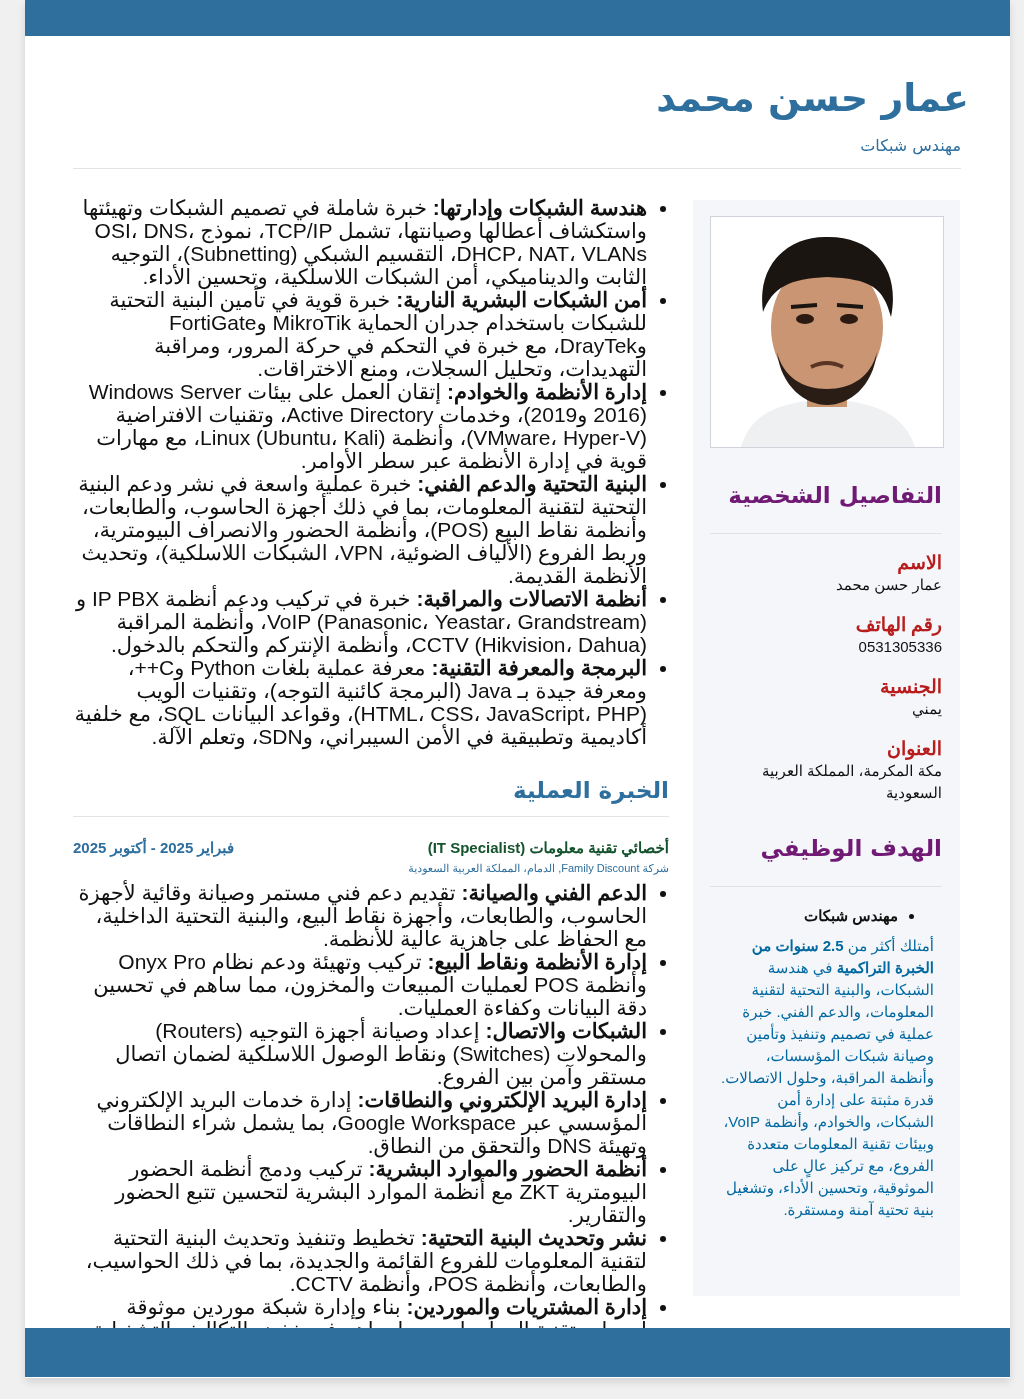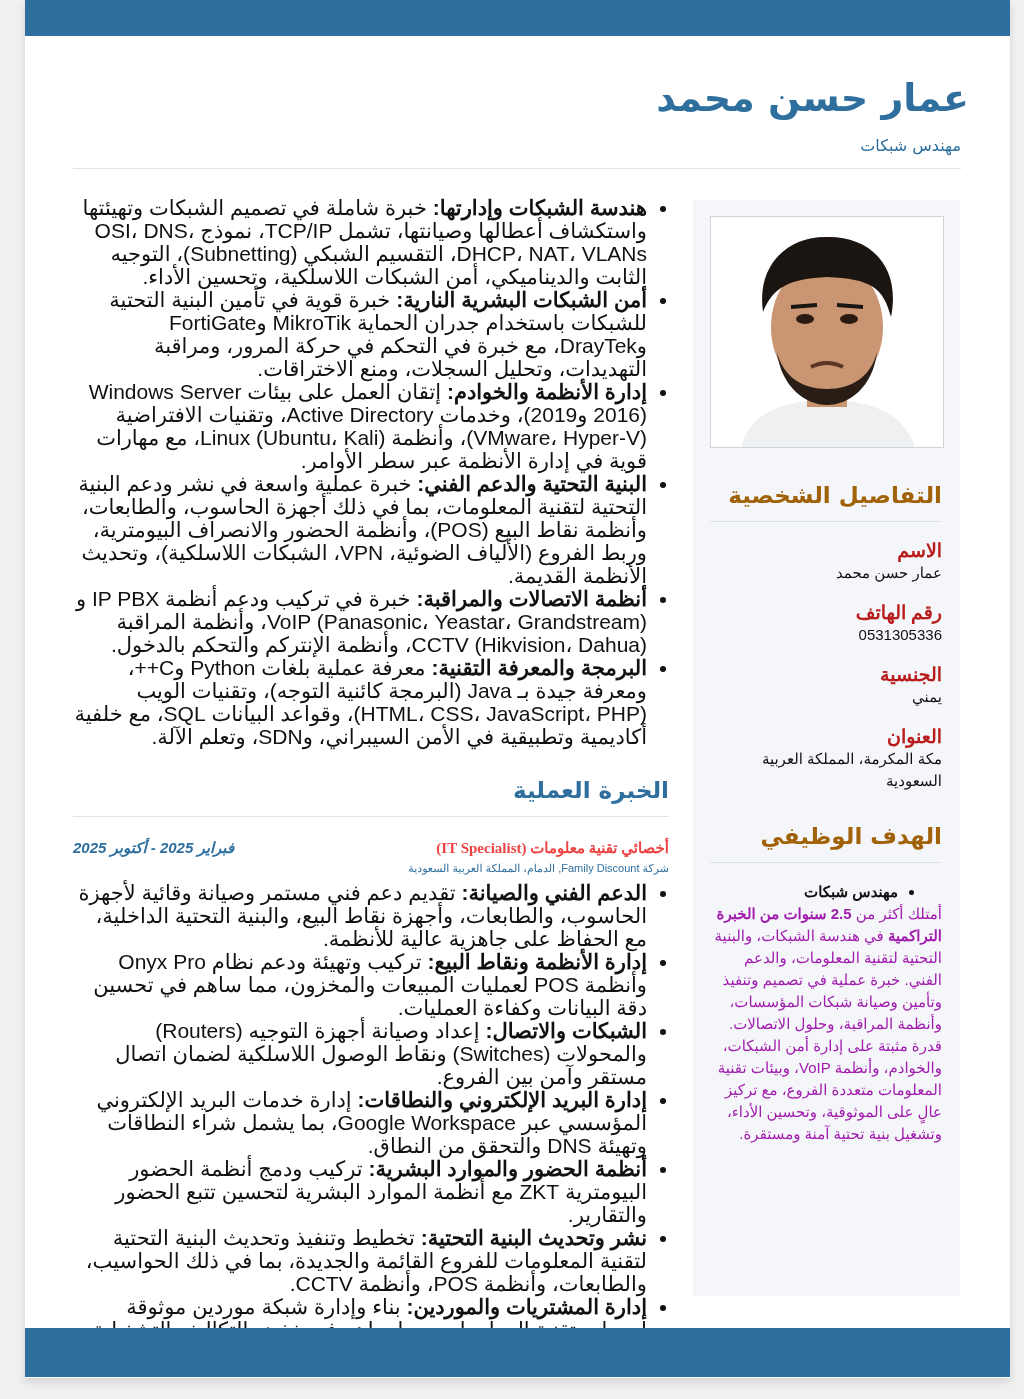--- a/index.html
+++ b/index.html
@@ -37,45 +37,45 @@
   }
   ul.bullets { margin: 0; padding: 0 22px 0 0; list-style: disc; }
   ul.bullets li {
     font-family: "Liberation Sans", sans-serif;
     font-size: 21px; line-height: 23px; color: #111;
     margin: 0;
   }
   ul.bullets li b { font-weight: bold; }
   .exp-section { margin-top: 24px; }
   .job-head { display: flex; justify-content: space-between; align-items: baseline; }
-  .job-title { font-family: Liberation Serif, serif; font-size: 15px; font-weight: bold; color: #ef4444; }
-  .job-dates { font-family: "Liberation Sans", sans-serif; font-size: 15px; font-weight: bold; color: #2e6f9e; font-style: italic; }
+  .job-title { font-family: Liberation Sans, sans-serif; font-size: 15px; font-weight: bold; color: #14532d; }
+  .job-dates { font-family: "Liberation Sans", sans-serif; font-size: 15px; font-weight: bold; color: #2e6f9e; }
   .job-company { font-family: "Liberation Sans", sans-serif; font-size: 11px; color: #2e6f9e; line-height: 22px; margin-bottom: 2px; }
 
   .sidebar {
     position: absolute; left: 668px; top: 200px; width: 267px; height: 1096px;
     background: #f4f6f9;
     direction: rtl; text-align: right;
   }
   .photo {
     position: absolute; left: 17px; top: 16px; width: 232px; height: 230px;
     border: 1px solid #d0d4da; background: #ffffff; overflow: hidden;
   }
   .side-inner { position: absolute; left: 17px; top: 258px; width: 232px; }
   .side-title {
-    font-size: 23px; font-weight: bold; color: #a16207; line-height: 36px;
-    padding-bottom: 8px; border-bottom: 1px solid #dfe2e6; margin-bottom: 18px;
+    font-size: 23px; font-weight: bold; color: #701a75; line-height: 36px;
+    padding-bottom: 20px; border-bottom: 1px solid #dfe2e6; margin-bottom: 18px;
   }
   .detail { margin-bottom: 18px; font-family: "Liberation Sans", sans-serif; }
   .detail-label { font-size: 19px; font-weight: bold; color: #b91c1c; line-height: 22px; font-family: Liberation Serif, serif; }
   .detail-value { font-size: 15px; color: #111; line-height: 22px; }
   .detail-value.ltr { direction: ltr; text-align: right; }
   .objective ul { margin: 0; padding: 0 44px 0 0; }
   .objective li { font-family: "Liberation Sans", sans-serif; font-size: 15px; font-weight: bold; line-height: 22px; color: #111; }
-  .objective p { margin: 0; font-family: "Liberation Sans", sans-serif; font-size: 15px; line-height: 22px; color: #a21caf; }
+  .objective p { margin: 8px; font-family: "Liberation Sans", sans-serif; font-size: 15px; line-height: 22px; color: #0369a1; }
 </style>
 </head>
 <body>
 
 <div class="page">
   <div class="top-bar"></div>
 
   <div class="header">
     <div class="name">عمار حسن محمد</div>
     <div class="subtitle">مهندس شبكات</div>

